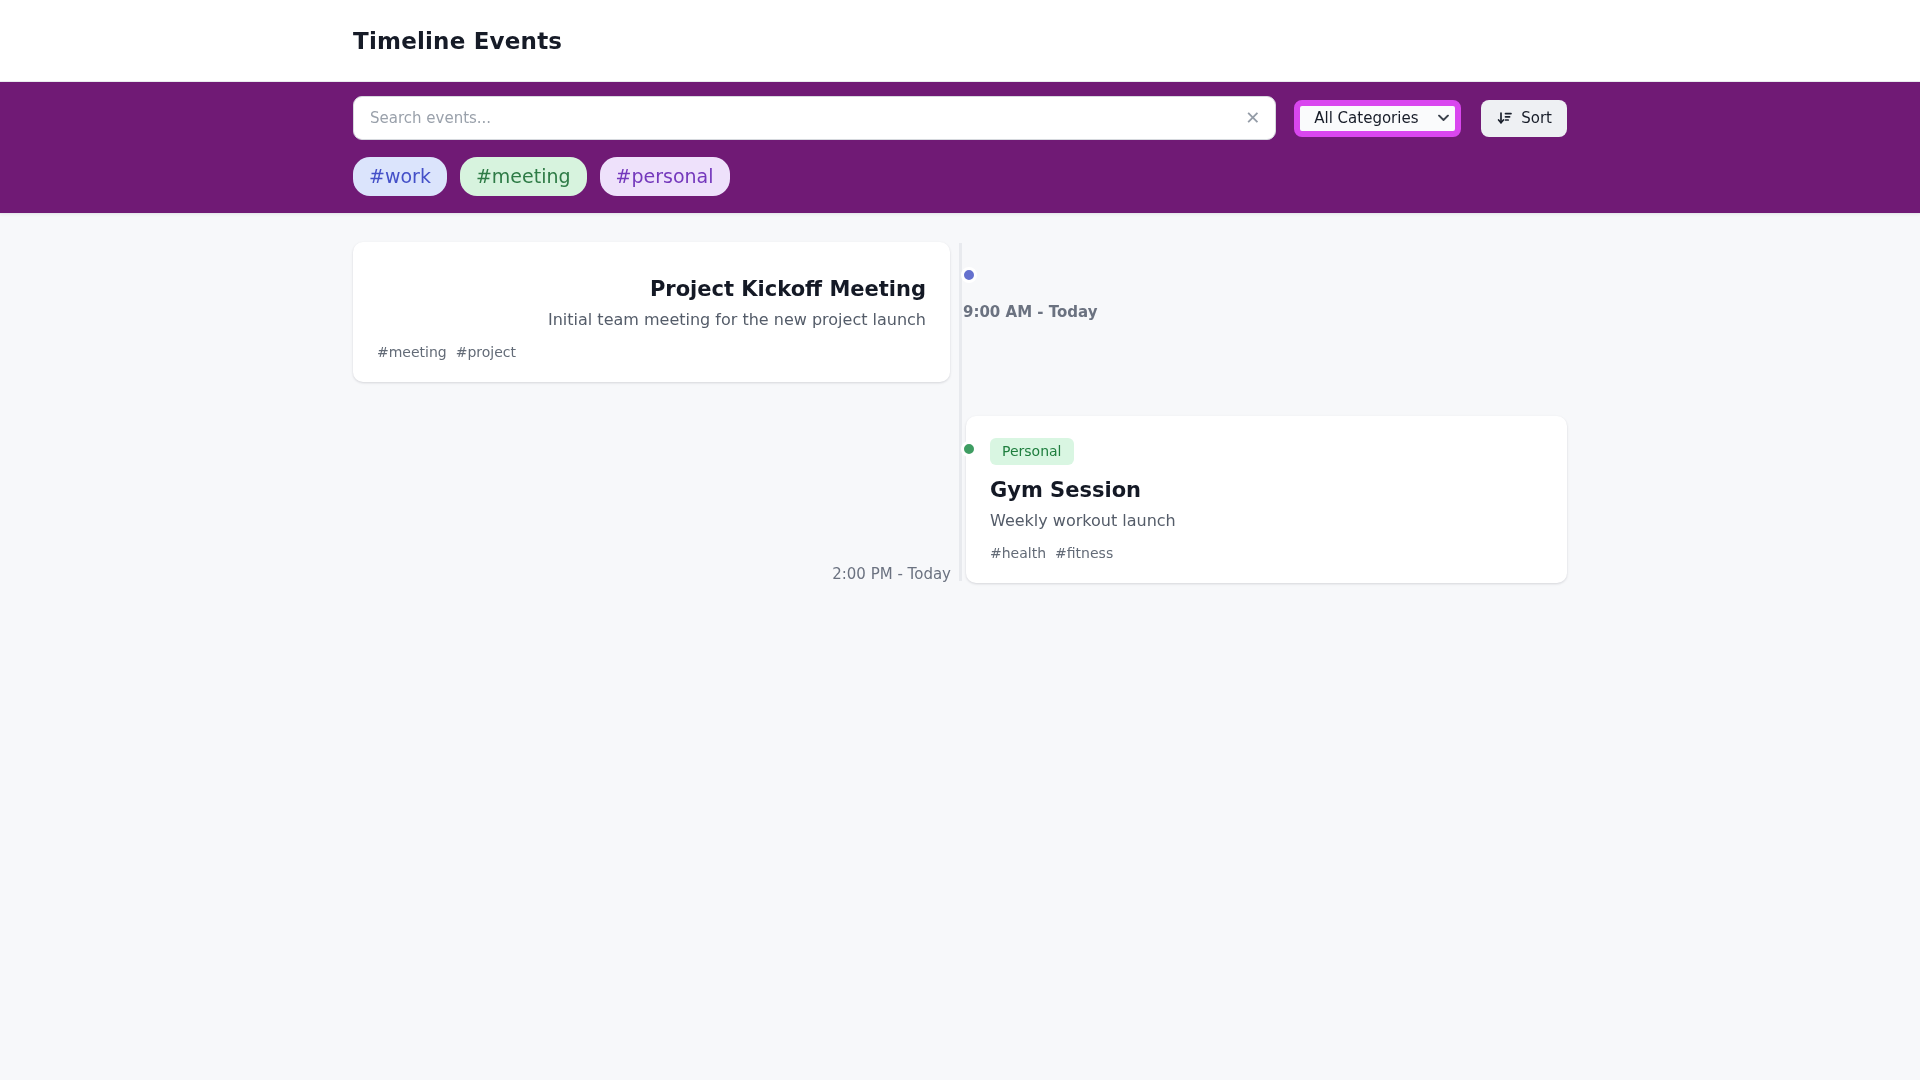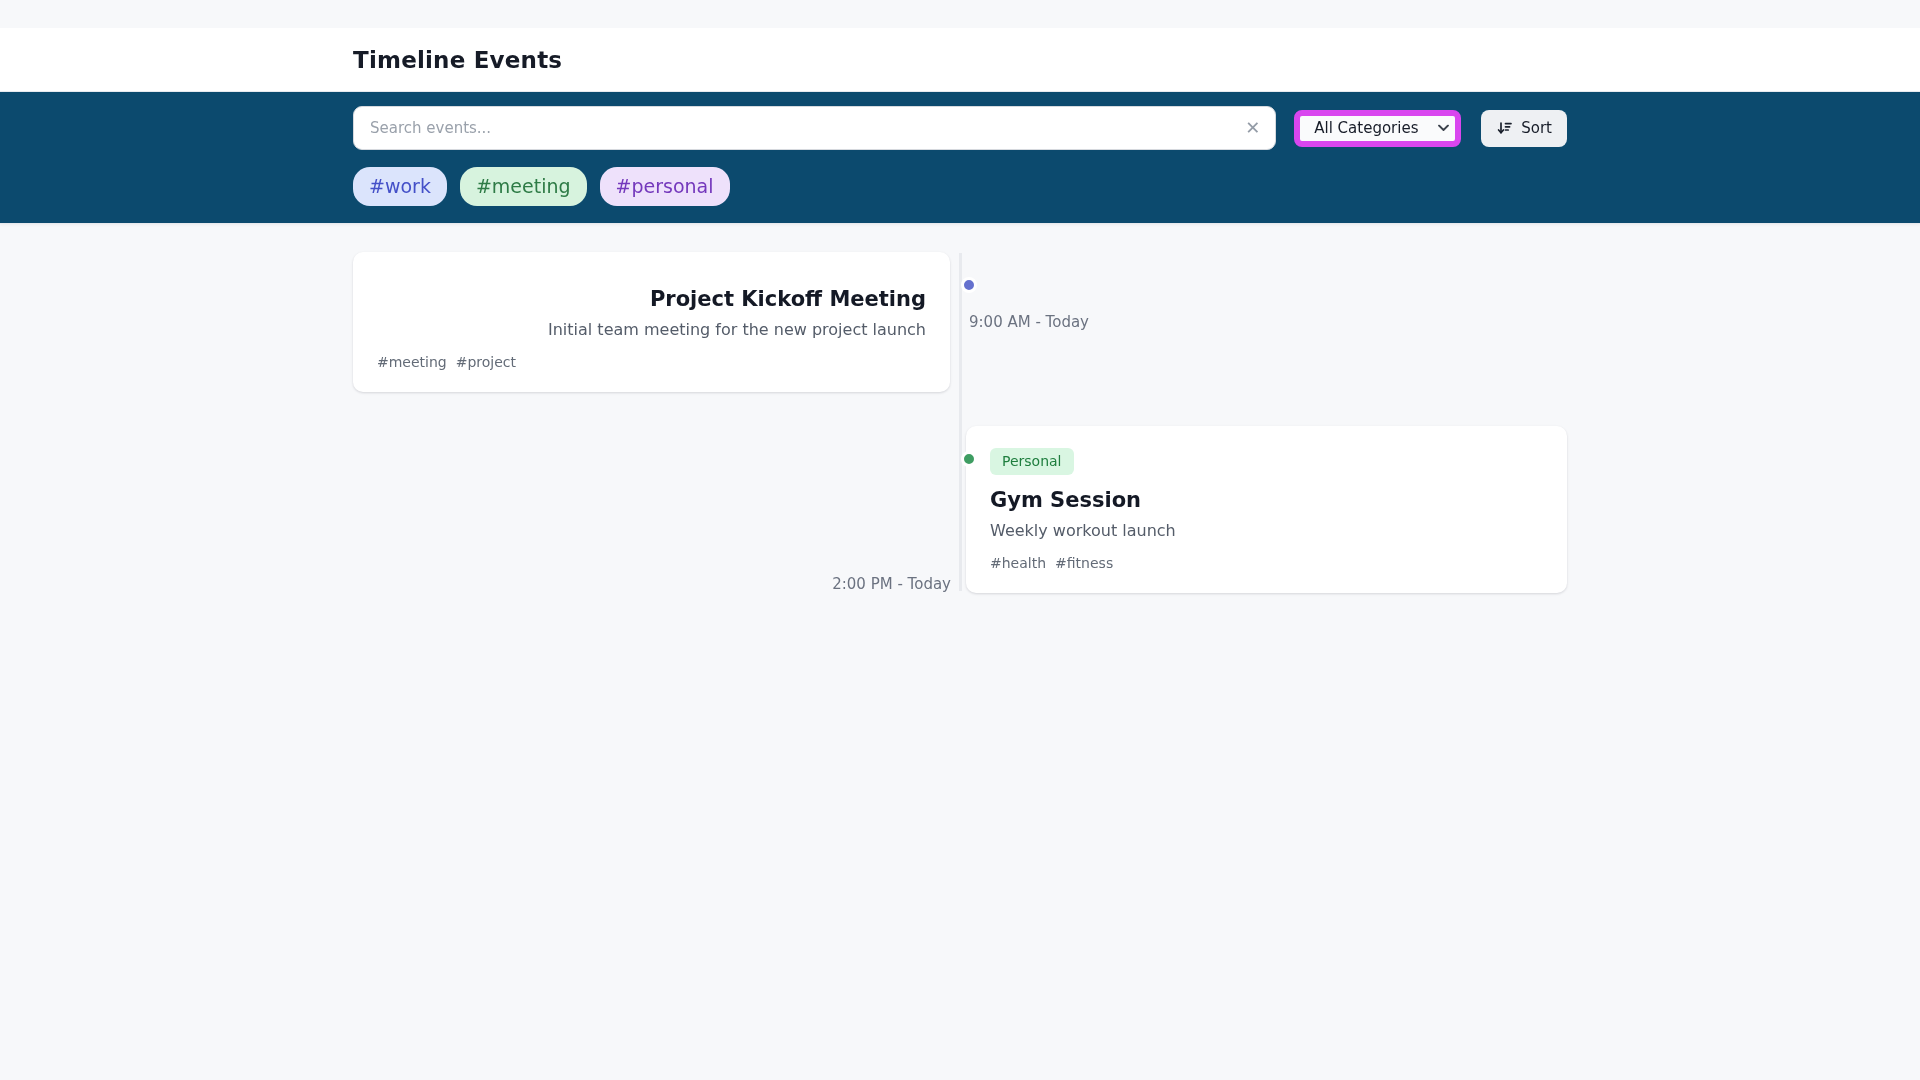--- a/index.html
+++ b/index.html
@@ -9,32 +9,32 @@
     background: #f7f8fa;
     font-family: "DejaVu Sans", "Liberation Sans", sans-serif;
     color: #171c28;
     overflow: hidden;
   }
   .container { width: 1214px; margin: 0 auto; }
 
   
   .app-header {
     background: #ffffff;
-    height: 64px;
+    height: 82px;
     border-bottom: 1px solid #eaecf0;
-    display: flex; align-items: center; margin-top: 28px;
+    display: flex; align-items: center;
   }
   .app-header h1 {
     margin: 0; font-size: 23px; font-weight: 700; color: #161b27;
     letter-spacing: 0.2px;
   }
 
   
   .filter-bar {
-    background: #0c4a6e;
+    background: #701a75;
     border-bottom: 1px solid #e7e9ed;
     box-shadow: 0 1px 3px rgba(0,0,0,0.05);
     padding: 14px 0 17px 0;
   }
   .controls-row { display: flex; align-items: center; }
   .search-wrap { position: relative; width: 927px; }
   .search-input {
     width: 100%; height: 44px;
     border: 1px solid #d6d9de; border-radius: 9px;
     padding: 0 44px 0 16px;
@@ -82,21 +82,21 @@
   .tl-line {
     position: absolute; left: calc(50% - 1px); top: 1px; bottom: 2px;
     width: 3px; background: #e8eaee;
   }
   .trow { position: relative; display: flex; }
   .trow + .trow { margin-top: 34px; }
   .tcol { width: 50%; }
   .tcol.pad-left  { padding-left: 6px; }
   .tcol.pad-right { padding-right: 10px; }
   .time-col { display: flex; align-items: center; }
-  .time-col.at-right { padding-left: 9px; }
+  .time-col.at-right { padding-left: 3px; font-weight: bold; }
   .time-col.at-left  { justify-content: flex-end; padding-right: 9px; align-items: flex-end; }
   .time { font-size: 15px; color: #6b7280; }
   .dot {
     position: absolute; left: calc(50% + 1px); top: 25px;
     width: 10px; height: 10px; border-radius: 50%;
     border: 3px solid #ffffff; z-index: 1;
     box-sizing: content-box;
   }
   .dot-blue  { background: #6571ce; }
   .dot-green { background: #3e9d62; }

